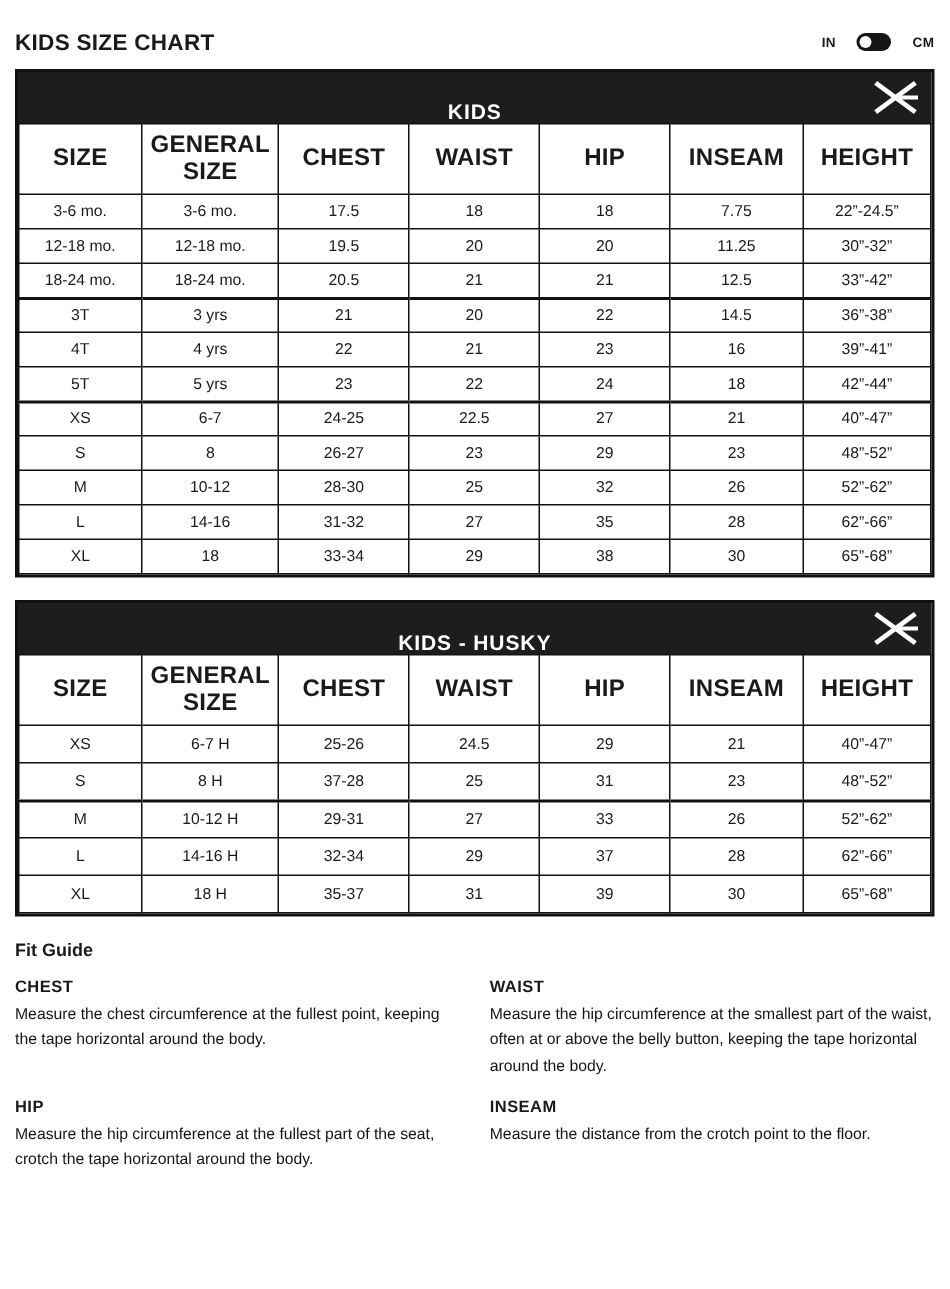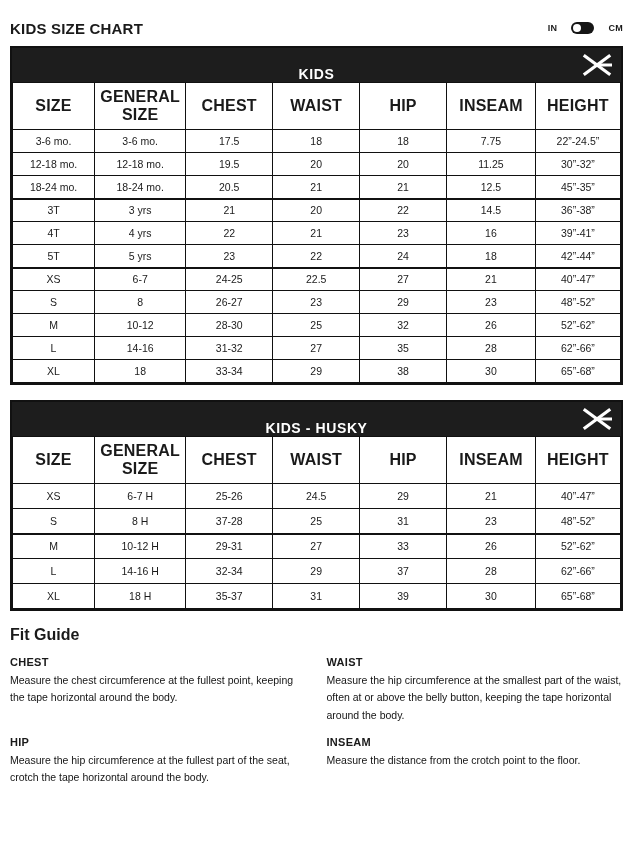--- a/index.html
+++ b/index.html
@@ -27,21 +27,21 @@
 
   table { width:100%; border-collapse:collapse; table-layout:fixed; }
   th, td { border:1.5px solid #111; text-align:center; vertical-align:middle; padding:1px 2px; }
   th { font-size:16px; font-weight:bold; height:47px; letter-spacing:.2px; }
   td { font-size:10.5px; height:23px; }
   .husky td { height:25px; }
   tr.group-end td { border-bottom-width:2.5px; }
 
   
   .fit-guide { margin-top:14px; }
-  .fit-title { font-size:16px; font-weight:bold; margin:0 0 12px 0; }
+  .fit-title { font-size:12px; font-weight:bold; margin:0 0 12px 0; }
   .fit-grid { display:grid; grid-template-columns:1fr 1fr; column-gap:20px; row-gap:12px; }
   .fit-item-label { font-size:11px; font-weight:bold; letter-spacing:.3px; margin:0 0 4px 0; }
   .fit-item-text { font-size:10.5px; line-height:1.65; margin:0; color:#141414; }
 </style>
 </head>
 <body>
 
 <div class="page">
 
   <div class="topbar">
@@ -104,21 +104,21 @@
             <td>11.25</td>
             <td>30”-32”</td>
           </tr>
           <tr class="group-end">
             <td>18-24 mo.</td>
             <td>18-24 mo.</td>
             <td>20.5</td>
             <td>21</td>
             <td>21</td>
             <td>12.5</td>
-            <td>45”-35”</td>
+            <td>33”-42”</td>
           </tr>
           <tr>
             <td>3T</td>
             <td>3 yrs</td>
             <td>21</td>
             <td>20</td>
             <td>22</td>
             <td>14.5</td>
             <td>36”-38”</td>
           </tr>

